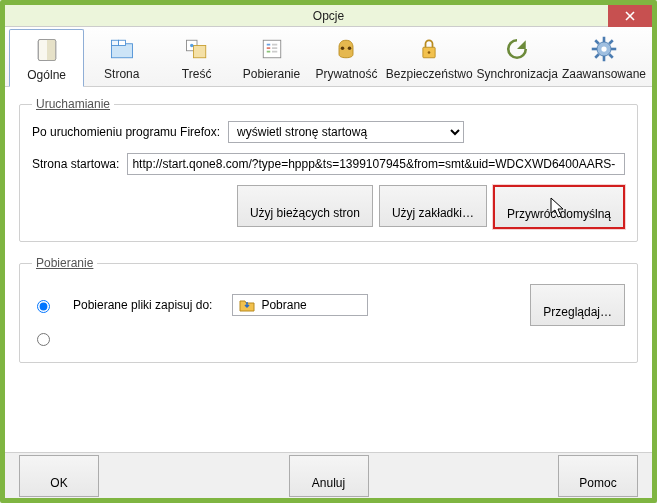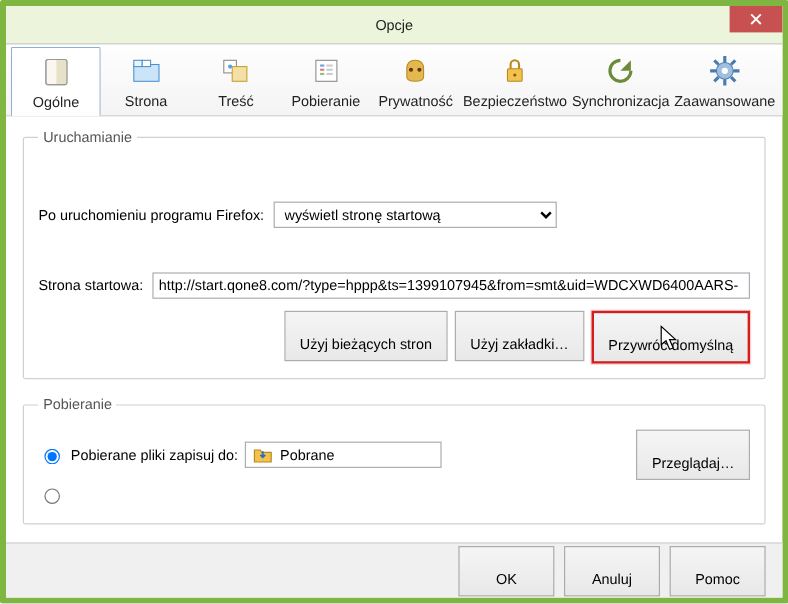--- a/index.html
+++ b/index.html
@@ -6,21 +6,21 @@
   body { margin: 0; background: #fff; }
   .outer {
     width: 657px; height: 503px;
     border: 5px solid #7fb541;
     border-radius: 2px;
     background: #fff;
     position: relative;
     box-shadow: 2px 2px 4px rgba(0,0,0,.15);
   }
   .titlebar {
-    height: 32px;
+    height: 22px;
     background: #ecf5db;
     display: flex; align-items: center; justify-content: center;
     position: relative;
     border-bottom: 1px solid #ccc;
   }
   .titlebar .title { color: #222; }
   .close-btn {
     position: absolute; right: 0; top: 0;
     width: 44px; height: 22px;
     background: #c75050;
@@ -53,22 +53,22 @@
     padding: 10px 14px;
     position: relative;
     height: calc(100% - 28px - 58px - 46px);
   }
   fieldset {
     border: 1px solid #d0d0d0;
     border-radius: 2px;
     padding: 10px 12px 12px 12px;
     margin: 0 0 14px 0;
   }
-  legend { color: #555; padding: 0 4px; }
-  .row { display: flex; align-items: center; gap: 8px; margin-bottom: 10px; margin-top: 37px; }
+  legend { color: #555; padding: 0 4px; text-decoration: underline; }
+  .row { display: flex; align-items: center; gap: 8px; margin-bottom: 10px; }
   .row:last-child { margin-bottom: 0; }
   select, input[type=text] {
     border: 1px solid #abadb3;
     padding: 2px 4px;
     height: 22px;
     background: #fff;
   }
   select { width: 236px; }
   input[type=text].url { flex: 1; }
   .btnrow { display: flex; justify-content: flex-end; gap: 6px; margin-top: 6px; }
@@ -84,37 +84,37 @@
     border: 2px solid #d21e1e !important;
     box-shadow: 0 0 0 1px rgba(210,30,30,.2);
     padding: 2px 11px;
     position: relative;
   }
   .cursor {
     position: absolute;
     left: 55px; top: 10px;
     pointer-events: none;
   }
-  .radio-row { display: flex; align-items: center; gap: 6px; margin: 4px 0; }
+  .radio-row { display: flex; align-items: center; gap: 20px; margin: 4px 0; }
   .folder-field {
     display: flex; align-items: center; gap: 6px;
     border: 1px solid #abadb3;
     background: #fff;
     height: 22px;
     padding: 0 6px;
     flex: 1;
     max-width: 300px;
   }
   .footer {
     position: absolute;
     bottom: 0; left: 0; right: 0;
     height: 46px;
     background: #f0f0f0;
     border-top: 1px solid #d0d0d0;
-    display: flex; justify-content: flex-end; align-items: center;
+    display: flex; justify-content: space-between; align-items: center;
     gap: 8px; padding: 0 14px;
   }
   .footer button.winbtn { min-width: 80px; }
 </style>
 </head>
 <body>
 
 <div class="outer">
 
   <div class="titlebar">

